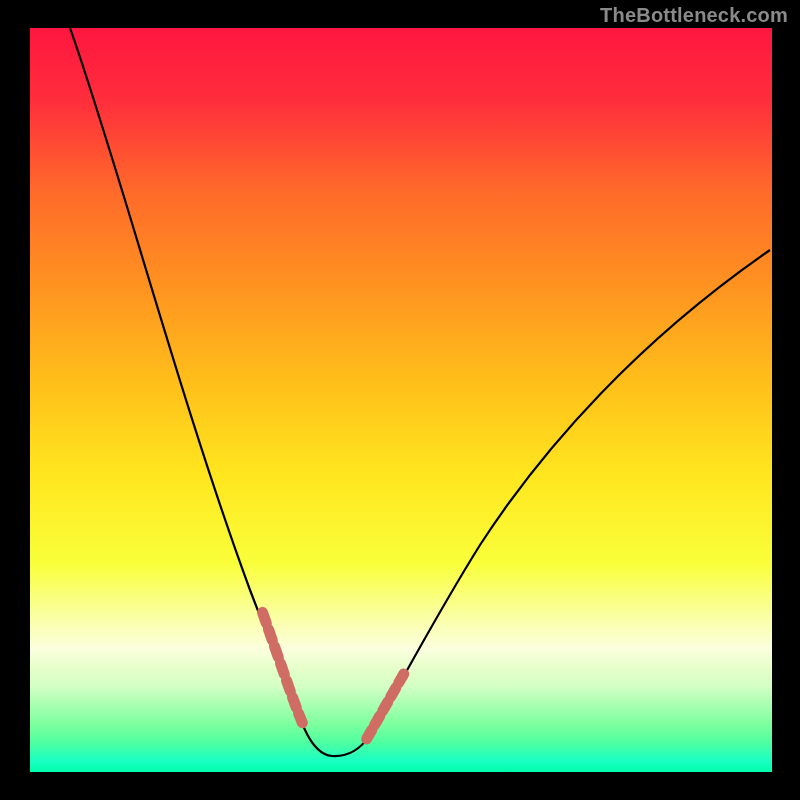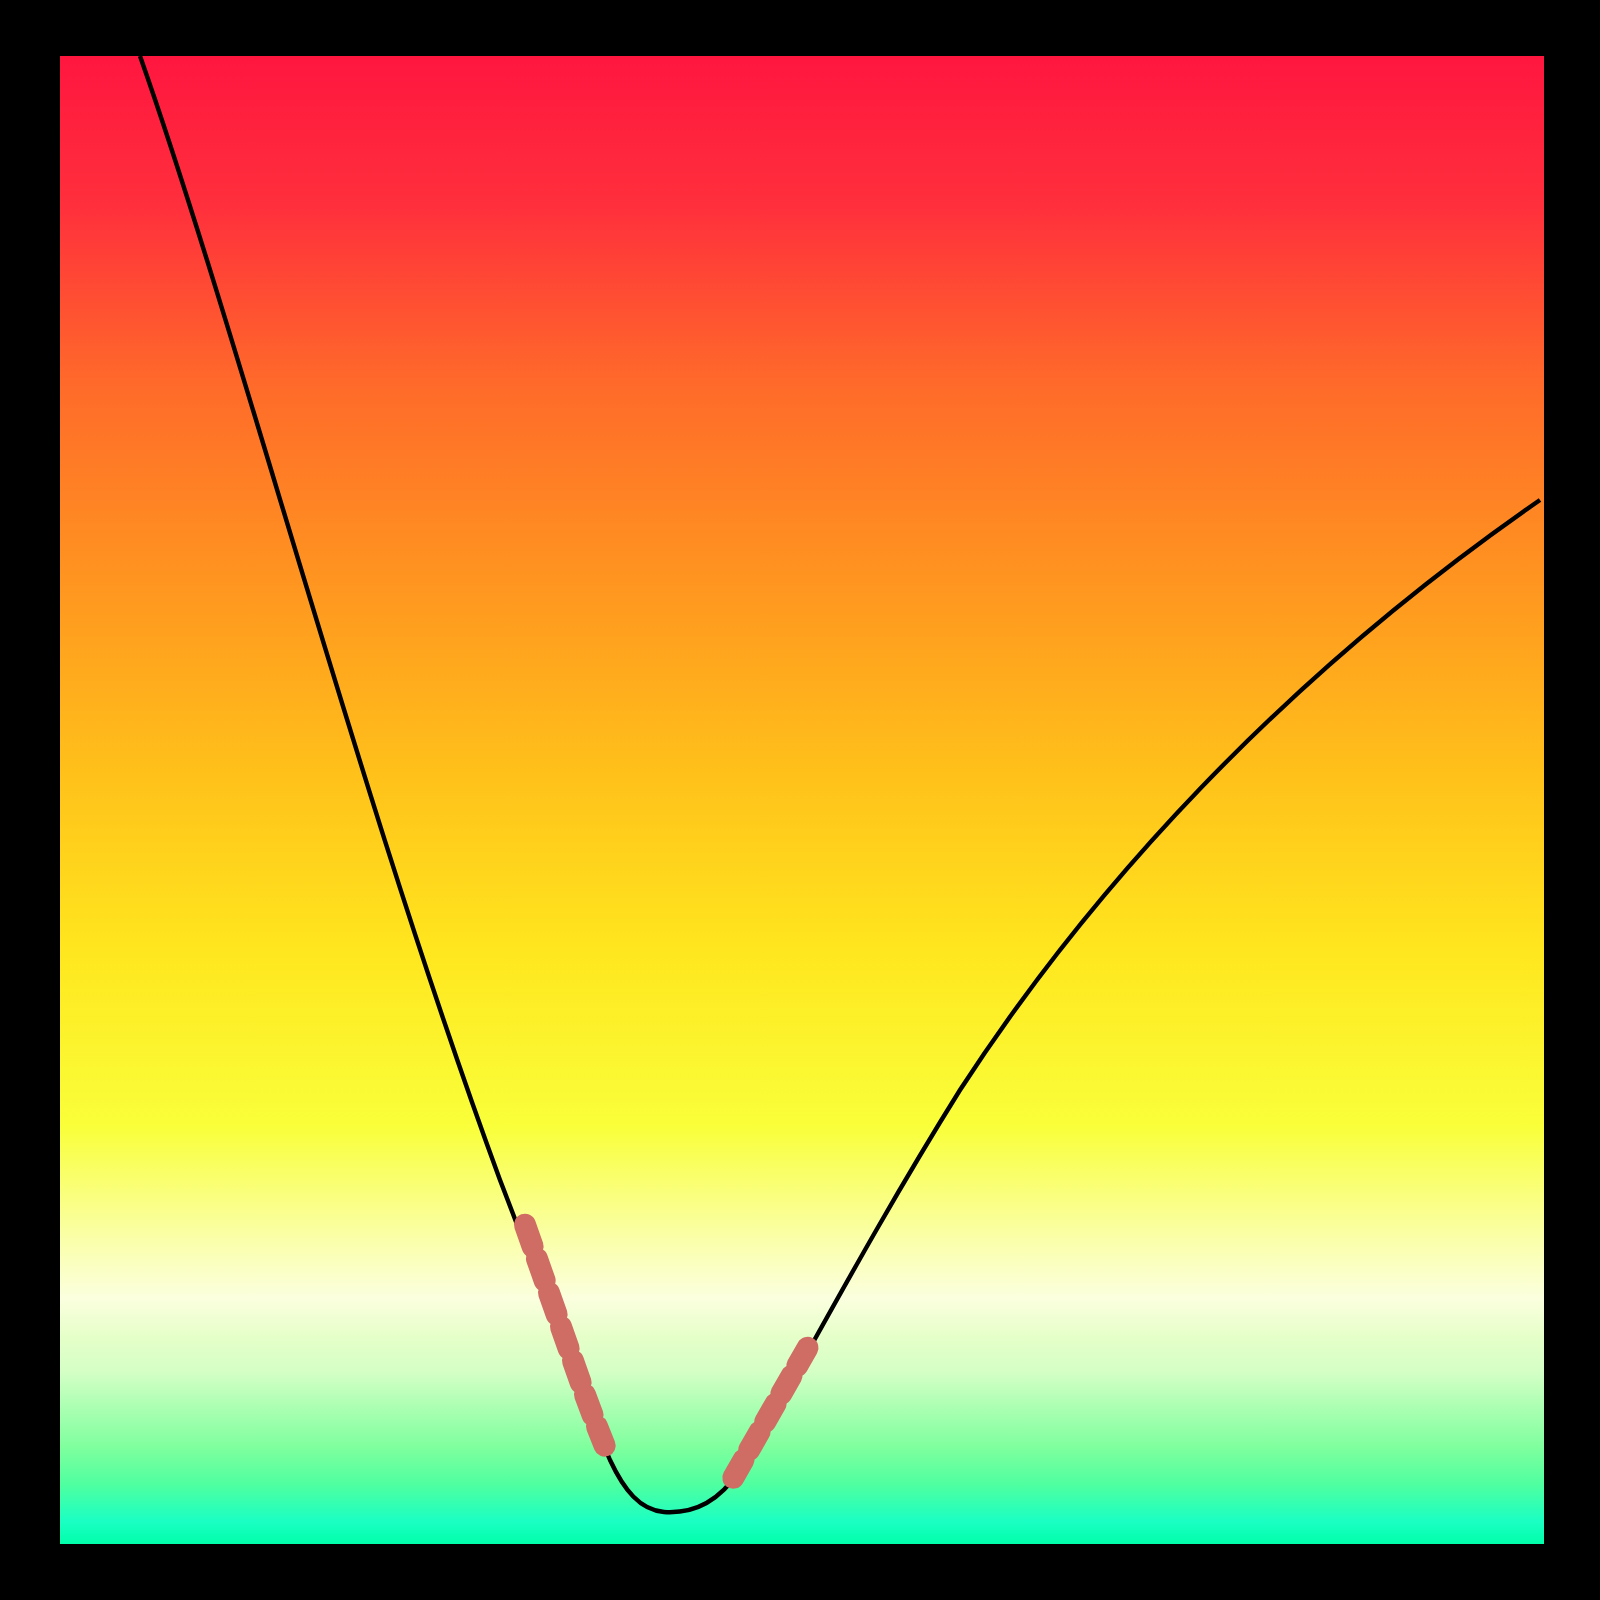--- a/index.html
+++ b/index.html
@@ -34,20 +34,21 @@
     position: absolute;
     top: 0;
     left: 0;
   }
 </style>
 </head>
 <body>
 
 <div class="frame">
 
+  <div class="watermark">TheBottleneck.com</div>
 
   <svg id="chart-svg" width="800" height="800" viewBox="0 0 800 800">
     <defs>
       <linearGradient id="bg-grad" x1="0" y1="0" x2="0" y2="1">
           <stop offset="0.00%" stop-color="#ff163f"></stop>
           <stop offset="10.00%" stop-color="#ff2f3c"></stop>
           <stop offset="22.00%" stop-color="#ff6a2a"></stop>
           <stop offset="35.00%" stop-color="#ff9420"></stop>
           <stop offset="48.00%" stop-color="#ffc01a"></stop>
           <stop offset="60.00%" stop-color="#ffe61e"></stop>

